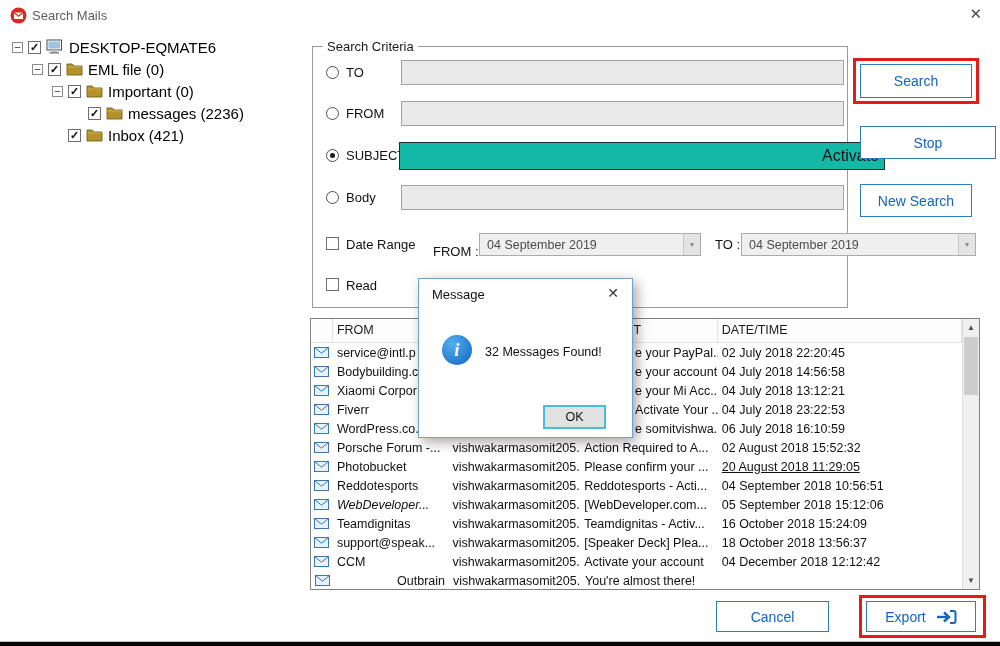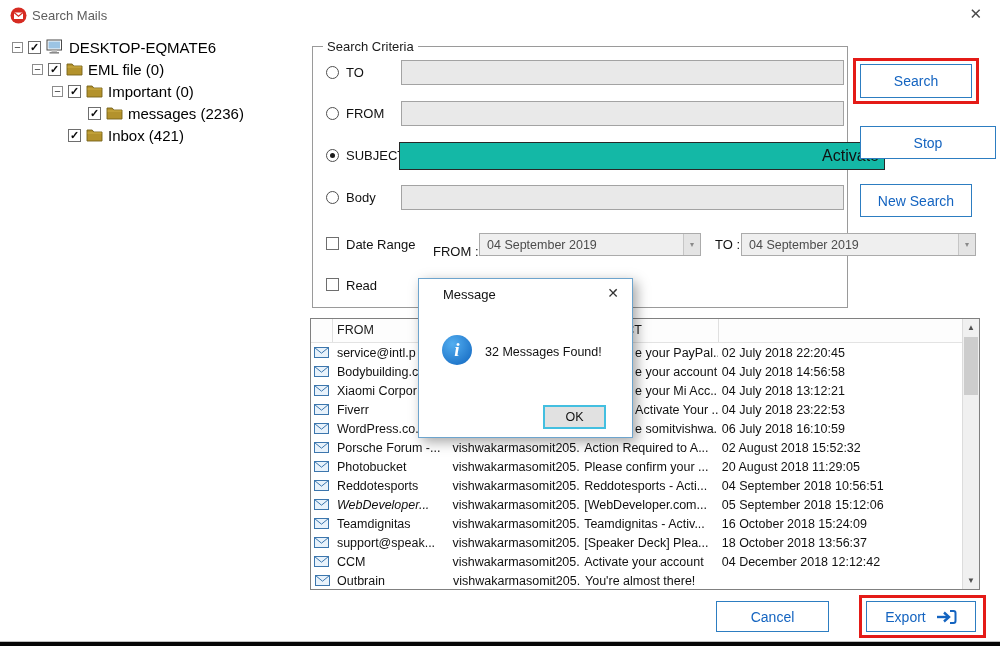--- a/index.html
+++ b/index.html
@@ -68,21 +68,21 @@
 
   .vscroll { position:absolute; top:0; right:0; width:17px; height:100%; background:#f0f0f0; border-left:1px solid #dcdcdc; }
   .sb-btn { position:absolute; left:0; width:16px; height:17px; display:flex; align-items:center; justify-content:center;
             font-size:8px; color:#505050; background:#f0f0f0; cursor:pointer; }
   .sb-up { top:0; } .sb-down { bottom:0; }
   .sb-thumb { position:absolute; left:1px; width:14px; top:18px; height:58px; background:#cdcdcd; cursor:pointer; }
 
   
   .dialog { position:absolute; left:418px; top:278px; width:215px; height:160px; background:#fff; border:1px solid #6da4cd;
             box-shadow:4px 4px 12px rgba(0,0,0,0.35); z-index:10; }
-  .dialog-title { position:absolute; left:24px; top:8px; font-size:13px; color:#111; }
+  .dialog-title { position:absolute; left:13px; top:8px; font-size:13px; color:#111; }
   .dialog-close { position:absolute; right:13px; top:6px; font-size:14px; color:#333; cursor:pointer; }
   .info-icon { position:absolute; left:23px; top:56px; width:30px; height:30px; border-radius:50%;
                background:radial-gradient(circle at 35% 30%, #53aef0, #0f64be); color:#fff;
                font-family:"Liberation Serif",serif; font-style:italic; font-weight:bold; font-size:19px;
                display:flex; align-items:center; justify-content:center; }
   .dialog-text { position:absolute; left:66px; top:66px; font-size:12.5px; color:#111; }
   .ok-btn { position:absolute; left:124px; top:126px; width:63px; height:24px; background:#e1e1e1;
             border:2px solid #43bfe0; font-size:12.5px; font-family:inherit; color:#111; cursor:pointer; }
 
   .bottom-strip { position:absolute; left:0; bottom:0; width:100%; height:5px; background:#060606; border-top:1px solid #bdbdbd; }
@@ -214,20 +214,21 @@
   <button class="btn" id="stop-btn">Stop</button>
   <button class="btn" id="newsearch-btn">New Search</button>
   <div class="annotation" id="ann-search"></div>
 
   <div class="results">
     <div class="thead" id="thead">
         <div class="th" style="width: 22px;"></div>
         <div class="th" style="width: 116px;">FROM</div>
         <div class="th" style="width: 132px;">TO</div>
         <div class="th" style="width: 138px;">SUBJECT</div>
+        <div class="th" style="width: 245px;">DATE/TIME</div>
       </div>
     <div class="tbody" id="tbody">
         <div class="trow">
           <div class="td icon-cell" style="width: 22px;">
             <svg width="15" height="11" viewBox="0 0 15 11">
               <rect x="0.5" y="0.5" width="14" height="10" fill="#e8f2fb" stroke="#3c76ad"></rect>
               <path d="M0.5 0.5 L7.5 6.2 L14.5 0.5" fill="none" stroke="#3c76ad"></path>
             </svg>
           </div>
           <div class="td" style="width: 116px;">service@intl.p</div>
@@ -298,21 +299,21 @@
         <div class="trow">
           <div class="td icon-cell" style="width: 22px;">
             <svg width="15" height="11" viewBox="0 0 15 11">
               <rect x="0.5" y="0.5" width="14" height="10" fill="#e8f2fb" stroke="#3c76ad"></rect>
               <path d="M0.5 0.5 L7.5 6.2 L14.5 0.5" fill="none" stroke="#3c76ad"></path>
             </svg>
           </div>
           <div class="td" style="width: 116px;">Photobucket</div>
           <div class="td" style="width: 132px;">vishwakarmasomit205...</div>
           <div class="td" style="width: 138px;">Please confirm your ...</div>
-          <div class="td" style="width: 245px;">20 August 2018 11:29:05</div>
+          <div class="td" style="width: 245px; text-decoration: underline;">20 August 2018 11:29:05</div>
         </div>
         <div class="trow">
           <div class="td icon-cell" style="width: 22px;">
             <svg width="15" height="11" viewBox="0 0 15 11">
               <rect x="0.5" y="0.5" width="14" height="10" fill="#e8f2fb" stroke="#3c76ad"></rect>
               <path d="M0.5 0.5 L7.5 6.2 L14.5 0.5" fill="none" stroke="#3c76ad"></path>
             </svg>
           </div>
           <div class="td" style="width: 116px;">Reddotesports</div>
           <div class="td" style="width: 132px;">vishwakarmasomit205...</div>
@@ -367,21 +368,21 @@
           <div class="td" style="width: 138px;">Activate your account</div>
           <div class="td" style="width: 245px;">04 December 2018 12:12:42</div>
         </div>
         <div class="trow">
           <div class="td icon-cell" style="width: 22px;">
             <svg width="15" height="11" viewBox="0 0 15 11">
               <rect x="0.5" y="0.5" width="14" height="10" fill="#e8f2fb" stroke="#3c76ad"></rect>
               <path d="M0.5 0.5 L7.5 6.2 L14.5 0.5" fill="none" stroke="#3c76ad"></path>
             </svg>
           </div>
-          <div class="td" style="width: 116px;">Outbrain</div>
+          <div class="td" style="width: 116px; text-align: right;">Outbrain</div>
           <div class="td" style="width: 132px;">vishwakarmasomit205...</div>
           <div class="td" style="width: 138px;">You're almost there!</div>
         </div>
       </div>
     <div class="vscroll">
       <span class="sb-btn sb-up">▲</span>
       <span class="sb-thumb"></span>
       <span class="sb-btn sb-down">▼</span>
     </div>
   </div>

